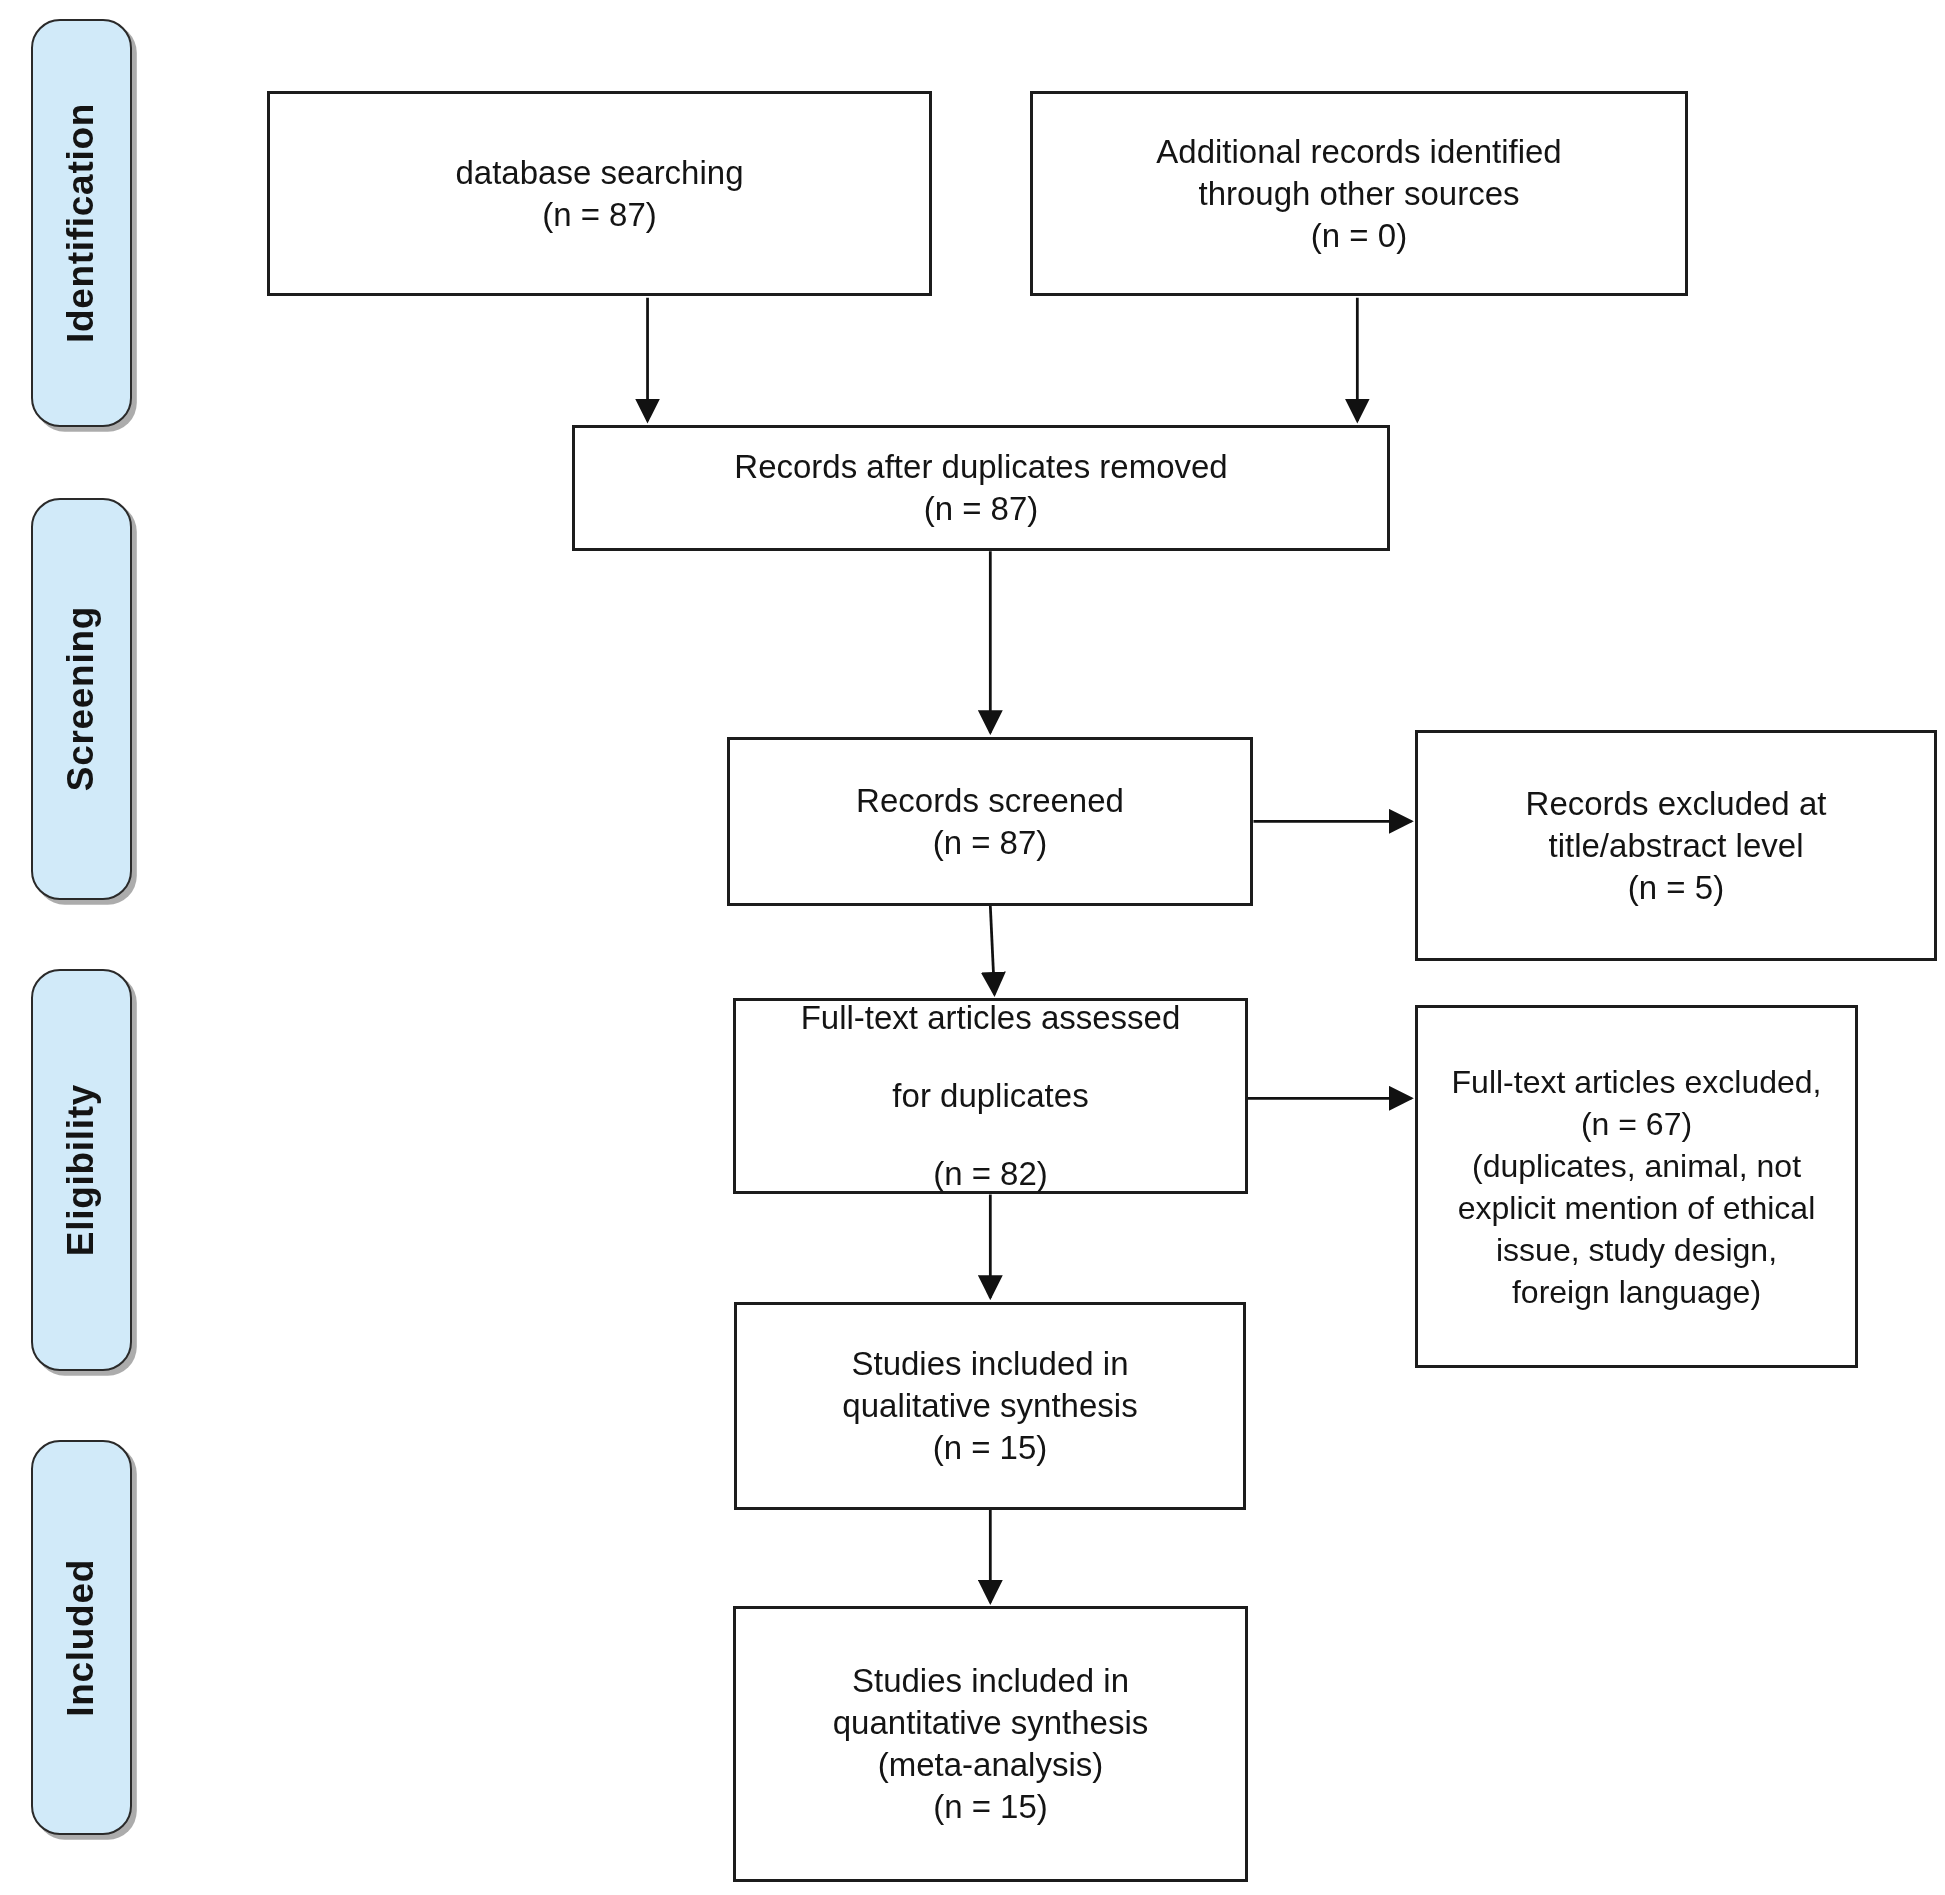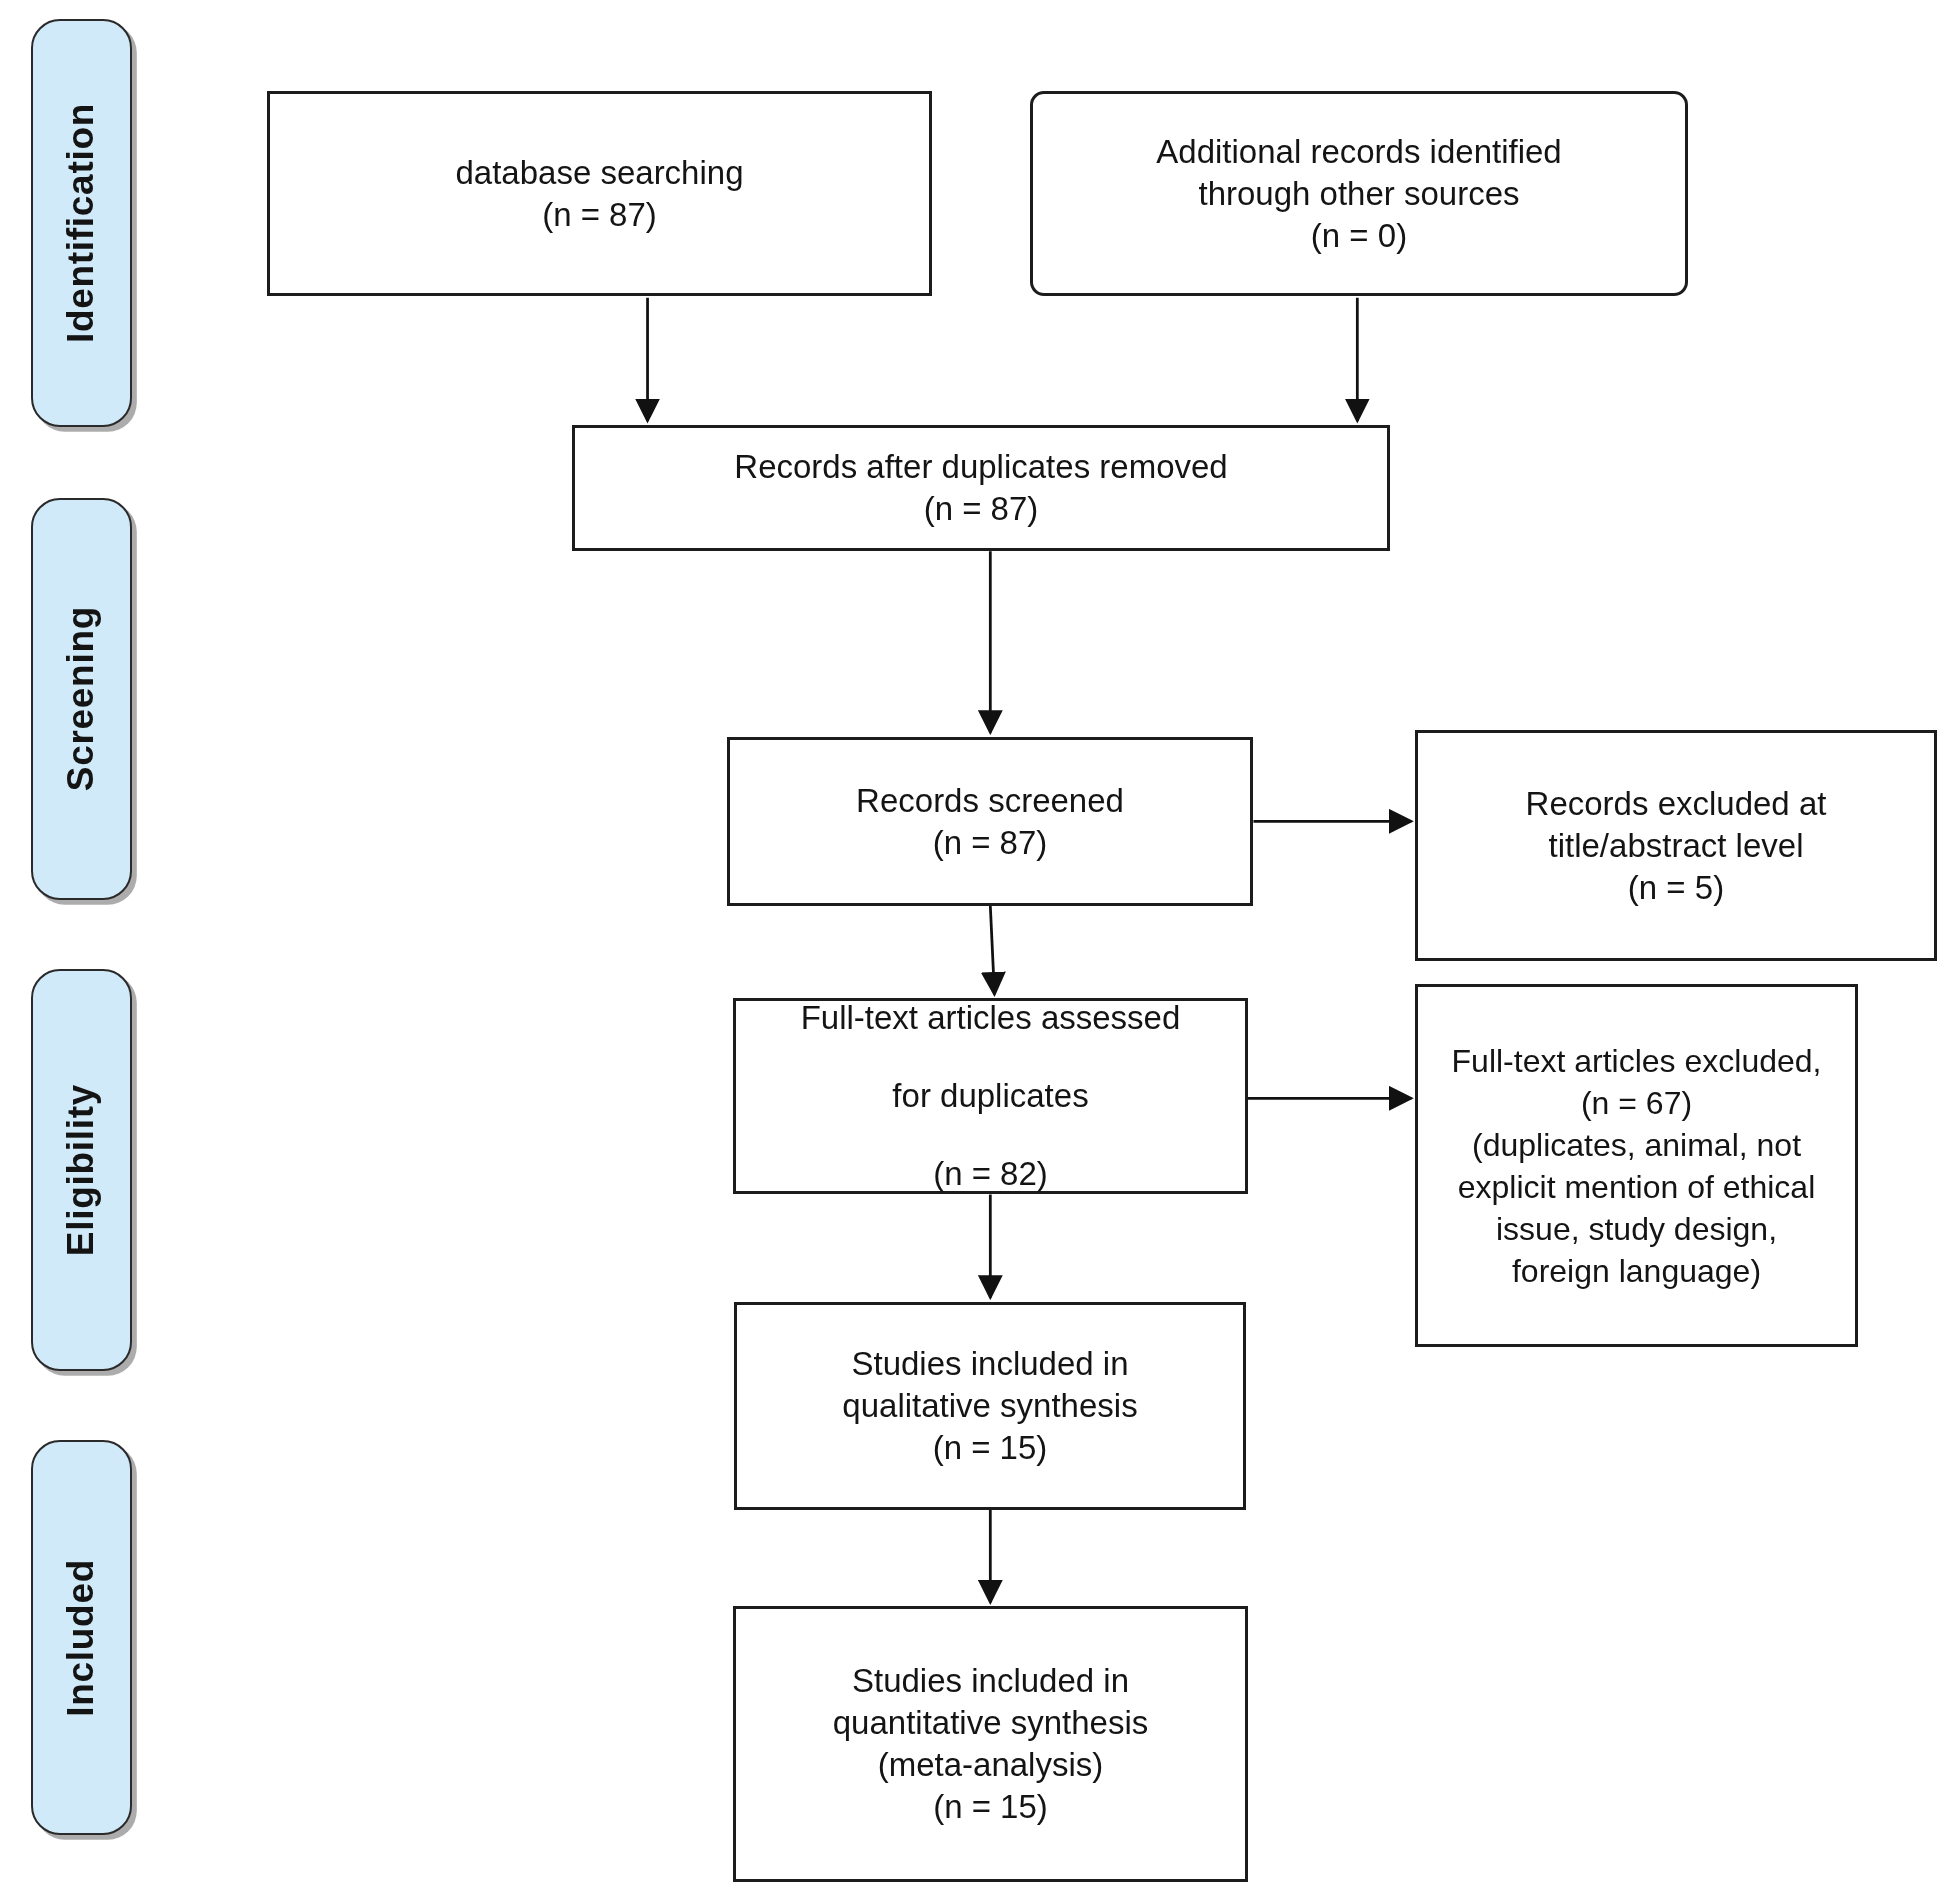--- a/index.html
+++ b/index.html
@@ -106,21 +106,21 @@
   </div>
   <div class="stage" style="top:1440px; height:395px;">
     <span class="stage-text">Included</span>
   </div>
 
   <div class="fbox" style="left:267px; top:91px; width:665px; height:205px;">
     <div class="bline">database searching</div>
     <div class="bline">(n = 87)</div>
   </div>
 
-  <div class="fbox" style="left:1030px; top:91px; width:658px; height:205px;border-radius:14px;">
+  <div class="fbox" style="left:1030px; top:91px; width:658px; height:205px;">
     <div class="bline">Additional records identified</div>
     <div class="bline">through other sources</div>
     <div class="bline">(n = 0)</div>
   </div>
 
   <div class="fbox" style="left:572px; top:425px; width:818px; height:126px;">
     <div class="bline">Records after duplicates removed</div>
     <div class="bline">(n = 87)</div>
   </div>
 
@@ -134,21 +134,21 @@
     <div class="bline">title/abstract level</div>
     <div class="bline">(n = 5)</div>
   </div>
 
   <div class="fbox" style="left:733px; top:998px; width:515px; height:196px;gap:36px;">
     <div class="bline">Full-text articles assessed</div>
     <div class="bline">for duplicates</div>
     <div class="bline">(n = 82)</div>
   </div>
 
-  <div class="fbox small" style="left:1415px; top:984px; width:443px; height:363px;">
+  <div class="fbox small" style="left:1415px; top:1005px; width:443px; height:363px;">
     <div class="bline">Full-text articles excluded,</div>
     <div class="bline">(n = 67)</div>
     <div class="bline">(duplicates, animal, not</div>
     <div class="bline">explicit mention of ethical</div>
     <div class="bline">issue, study design,</div>
     <div class="bline">foreign language)</div>
   </div>
 
   <div class="fbox" style="left:734px; top:1302px; width:512px; height:208px;">
     <div class="bline">Studies included in</div>

